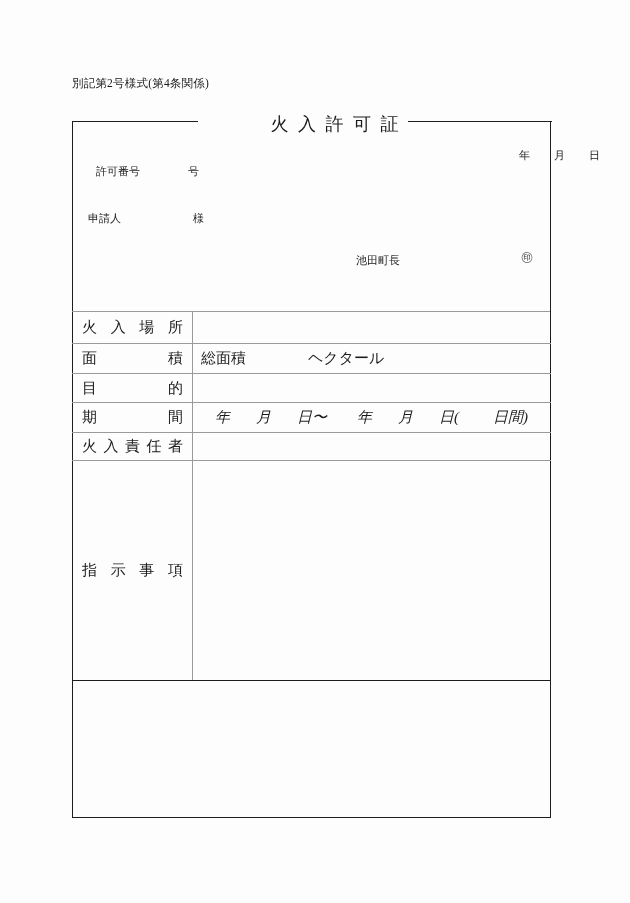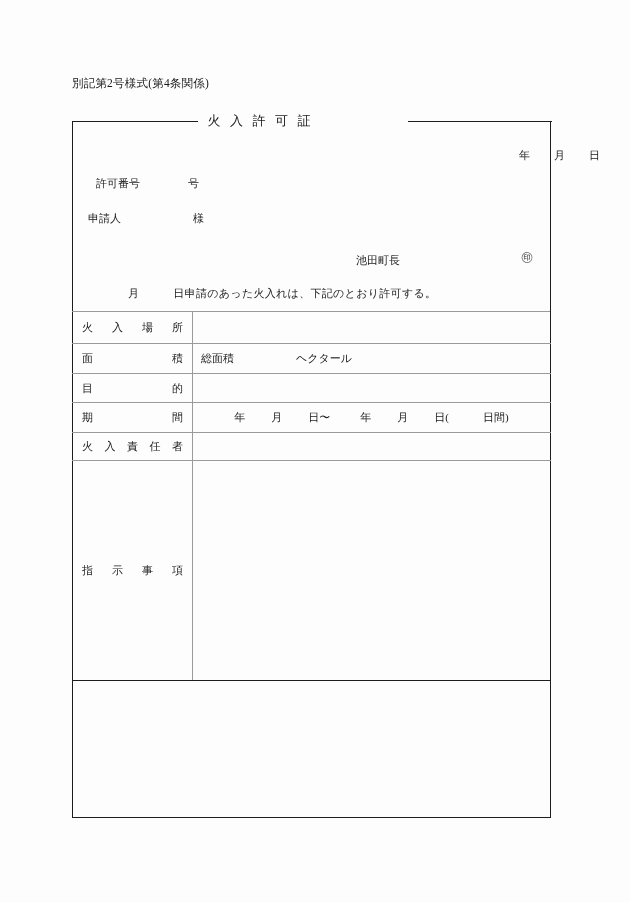--- a/index.html
+++ b/index.html
@@ -50,42 +50,42 @@
     border-top: 1.6px solid #1d1d1d;
   }
   #top-rule-left  { left: 72px;  width: 126px; }
   #top-rule-right { left: 408px; width: 144px; }
 
   #cert-title {
     position: absolute;
     left: 198px;
     top: 112px;
     width: 210px;
-    text-align: left;
-    font-size: 13px;
+    text-align: right;
+    font-size: 18px;
     letter-spacing: 9.5px;
     text-indent: 9.5px;
     white-space: nowrap;
     background: #fdfdfd;
   }
 
   
   .hdr-line {
     position: absolute;
     font-size: 11px;
     white-space: nowrap;
   }
   #date-line {
     left: 0; right: 30px; top: 148px;
     text-align: right;
     letter-spacing: 0;
   }
   #date-line .sp { display: inline-block; width: 24px; }
 
-  #permit-no { left: 96px; top: 176px; }
+  #permit-no { left: 96px; top: 164px; }
   #permit-no .sp { display: inline-block; width: 48px; }
 
   #applicant { left: 88px; top: 211px; }
   #applicant .sp { display: inline-block; width: 72px; }
 
   #mayor-line { left: 356px; top: 253px; }
   #seal-mark {
     position: absolute;
     left: 521px; top: 251px;
     font-size: 12px;
@@ -99,21 +99,21 @@
   #form-table {
     position: absolute;
     left: 72px;
     top: 311px;
     width: 479px;
     border-collapse: collapse;
     table-layout: fixed;
   }
   #form-table td {
     border: 1px solid #9a9a9a;
-    font-size: 11px;
+    font-size: 15px;
     padding: 0;
     vertical-align: middle;
   }
   #form-table td.label {
     width: 101px;
     text-align: center;
     padding: 0 9px;
   }
   #form-table td.label .lbl {
     display: block;
@@ -133,21 +133,21 @@
   .r-area   { height: 30px; padding-left: 28px; }
   .r-purpose{ height: 29px; }
   .r-period { height: 30px; }
   .r-manager{ height: 28px; }
   .r-instr  { height: 220px; }
   .r-remark { height: 148px; }
 
   .r-instr td, .r-remark td { vertical-align: middle; }
 
   .area-cell .unit { display: inline-block; margin-left: 62px; }
-  .period-cell { text-align: center; }
+  .period-cell { text-align: center; font-style: italic; }
   .period-cell .sp-s { display: inline-block; width: 26px; }
   .period-cell .sp-m { display: inline-block; width: 30px; }
   .period-cell .sp-l { display: inline-block; width: 34px; }
 </style>
 </head>
 <body>
 
 <div id="page">
 
   <div id="form-no">別記第2号様式(第4条関係)</div>
@@ -160,21 +160,20 @@
 
   <div id="date-line" class="hdr-line"><span>年</span><span class="sp"></span><span>月</span><span class="sp"></span><span>日</span></div>
 
   <div id="permit-no" class="hdr-line"><span>許可番号</span><span class="sp"></span><span>号</span></div>
 
   <div id="applicant" class="hdr-line"><span>申請人</span><span class="sp"></span><span>様</span></div>
 
   <div id="mayor-line" class="hdr-line">池田町長</div>
   <div id="seal-mark">㊞</div>
 
-  <div id="statement" class="hdr-line"><span>月</span><span class="sp"></span><span>日申請のあった火入れは、下記のとおり許可する。</span></div>
 
   <table id="form-table">
     <tbody>
         <tr class="r-place">
       <td class="label">
             <span class="lbl">火入場所</span>
           </td>
       <td class="value"></td>
     </tr>
     <tr class="r-area">

